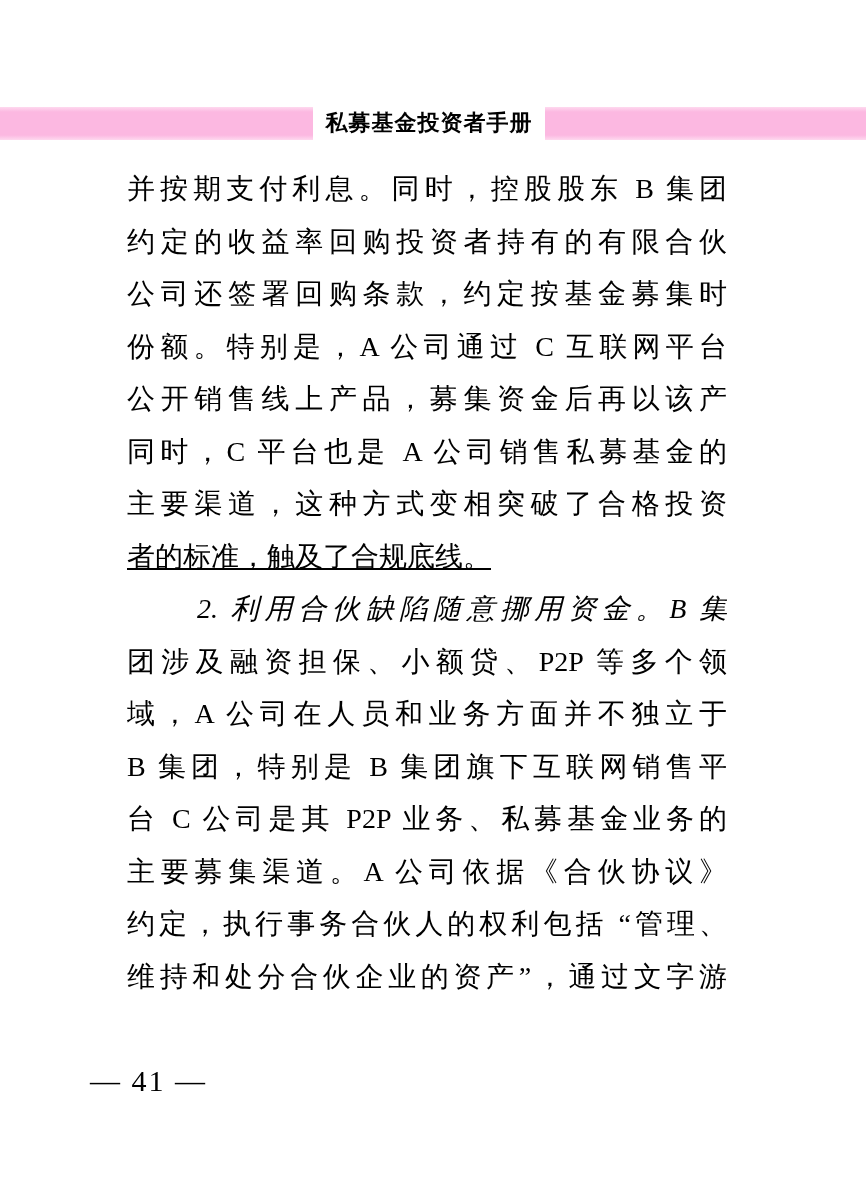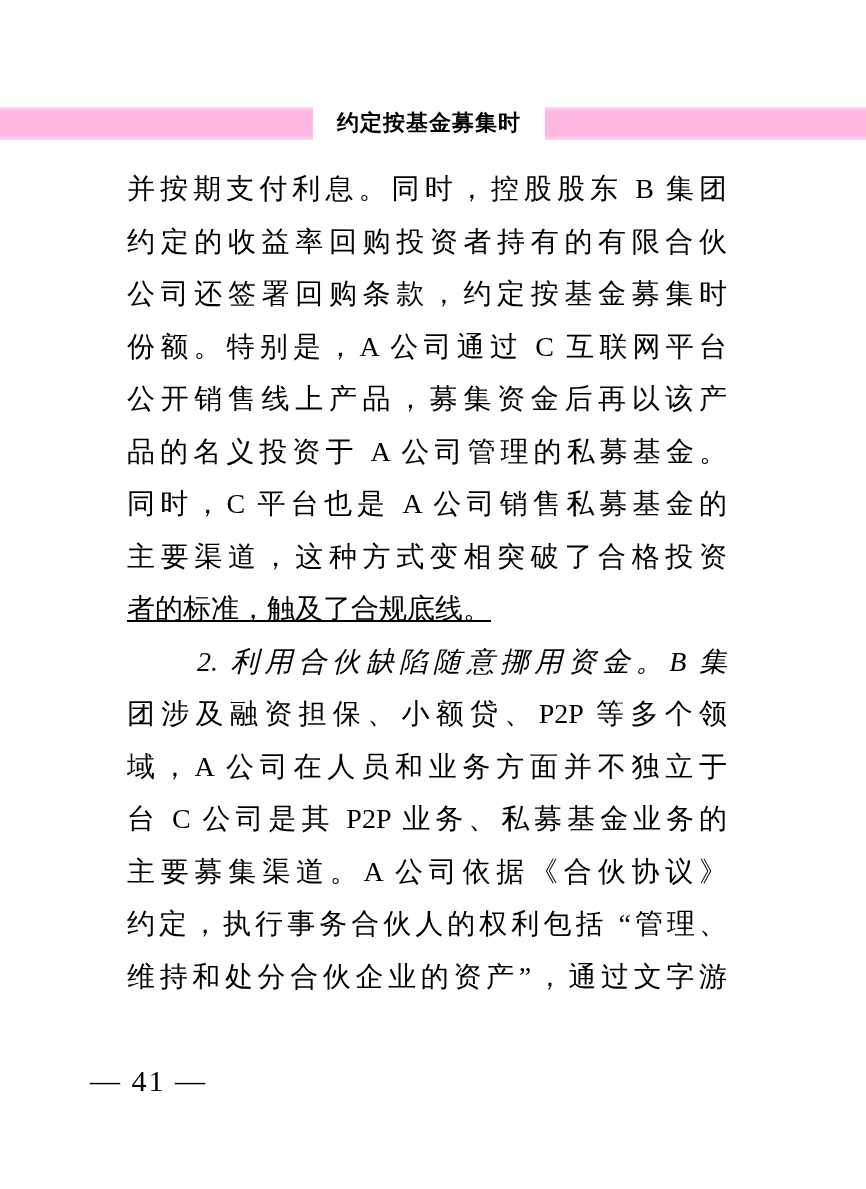--- a/index.html
+++ b/index.html
@@ -74,36 +74,36 @@
     letter-spacing: 2px;
     white-space: nowrap;
   }
 </style>
 </head>
 <body>
 
 <div class="page">
 
   <div class="header-bar left"></div>
-  <div class="header-title">约定按基金募集时</div>
+  <div class="header-title">私募基金投资者手册</div>
   <div class="header-bar right"></div>
 
   <div class="text-block">
     <div class="line">并按期支付利息。同时，控股股东 B 集团</div>
     <div class="line">约定的收益率回购投资者持有的有限合伙</div>
     <div class="line">公司还签署回购条款，约定按基金募集时</div>
     <div class="line">份额。特别是，A 公司通过 C 互联网平台</div>
     <div class="line">公开销售线上产品，募集资金后再以该产</div>
-    <div class="line">品的名义投资于 A 公司管理的私募基金。</div>
     <div class="line">同时，C 平台也是 A 公司销售私募基金的</div>
     <div class="line">主要渠道，这种方式变相突破了合格投资</div>
     <div class="line para-end">者的标准，触及了合规底线。</div>
     <div class="line para-indent">2. 利用合伙缺陷随意挪用资金。B 集</div>
     <div class="line">团涉及融资担保、小额贷、P2P 等多个领</div>
     <div class="line">域，A 公司在人员和业务方面并不独立于</div>
+    <div class="line">B 集团，特别是 B 集团旗下互联网销售平</div>
     <div class="line">台 C 公司是其 P2P 业务、私募基金业务的</div>
     <div class="line">主要募集渠道。A 公司依据《合伙协议》</div>
     <div class="line">约定，执行事务合伙人的权利包括 “管理、</div>
     <div class="line">维持和处分合伙企业的资产”，通过文字游</div>
   </div>
 
   <div class="page-number">— 41 —</div>
 
 </div>
 

